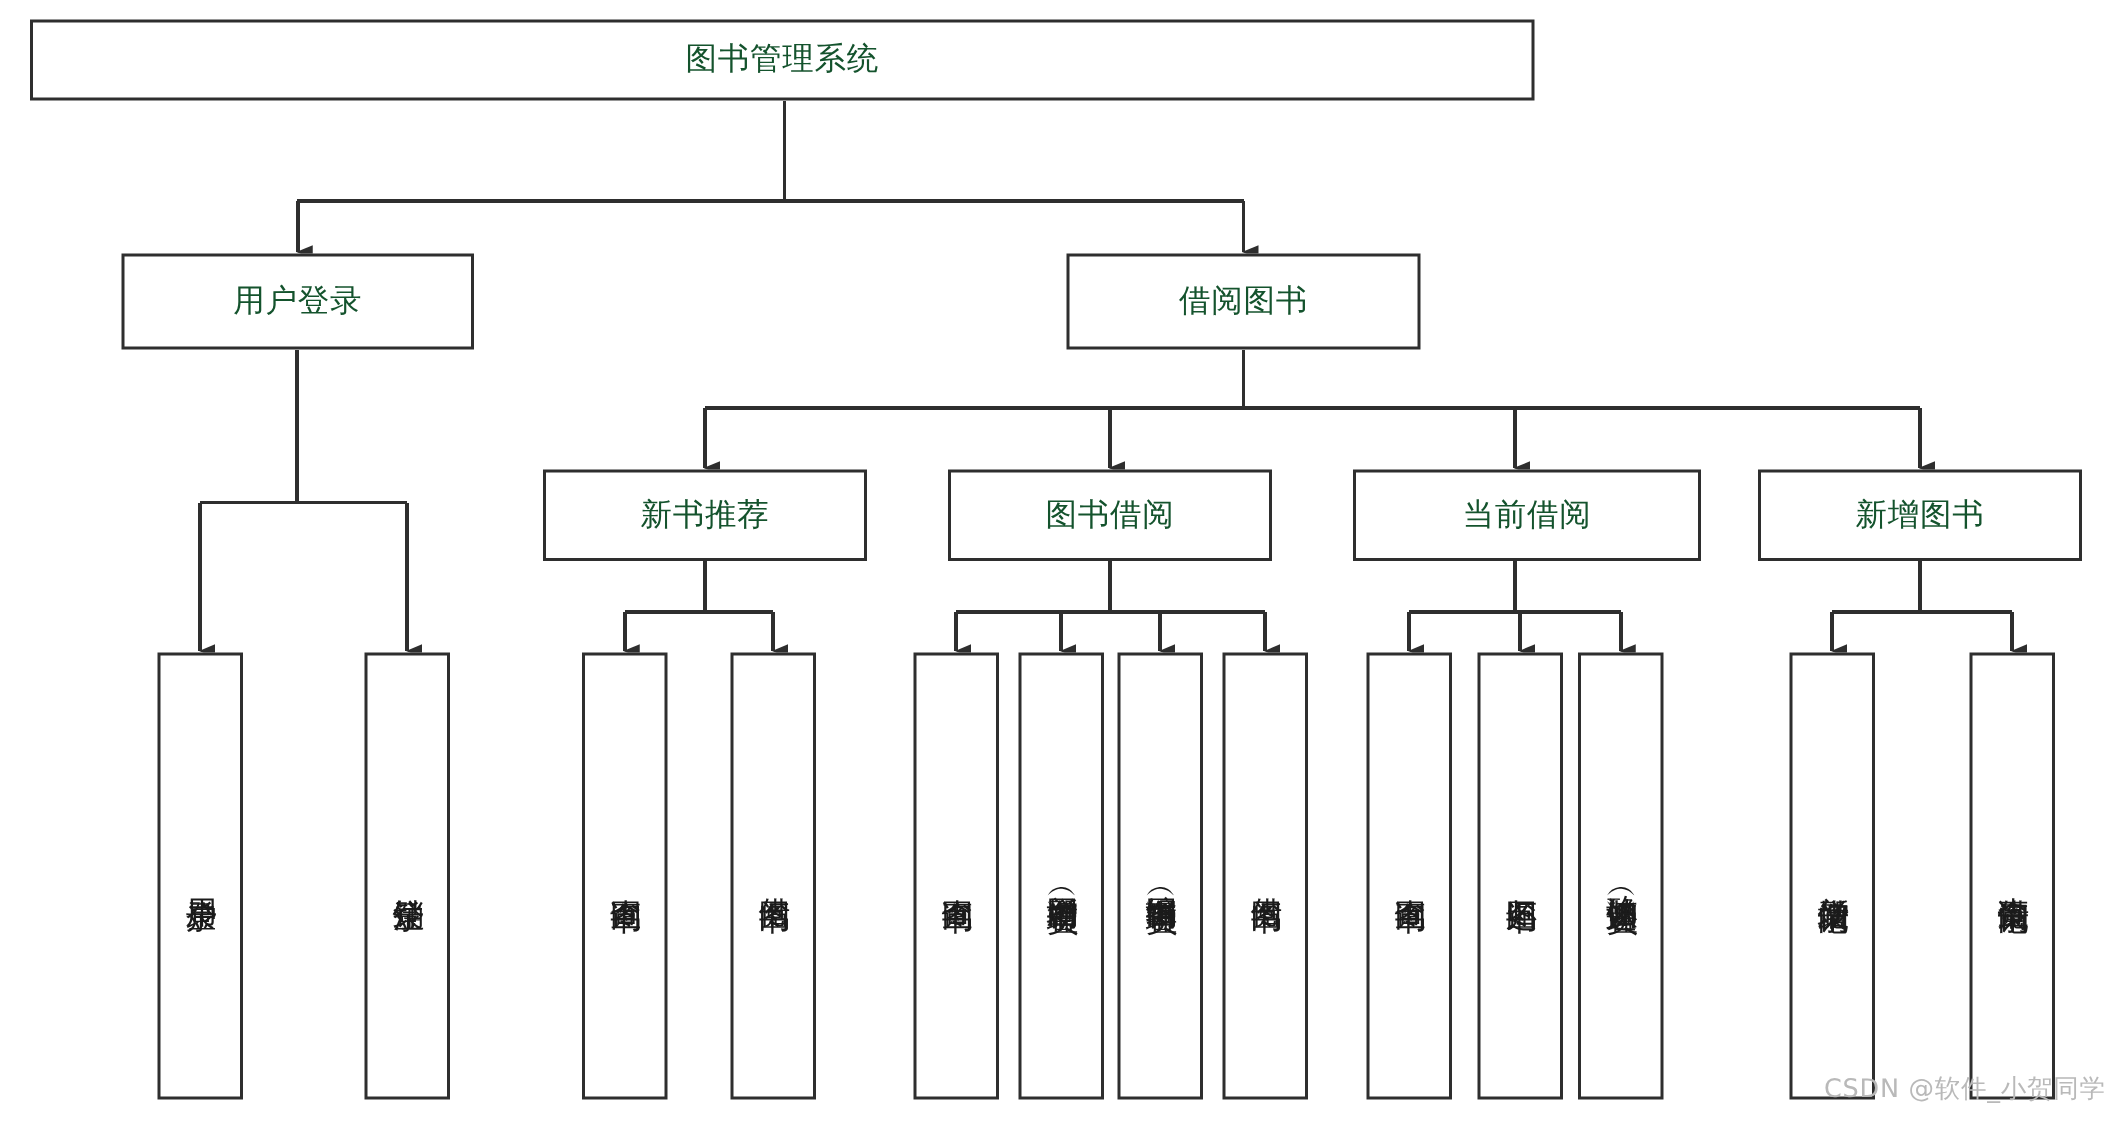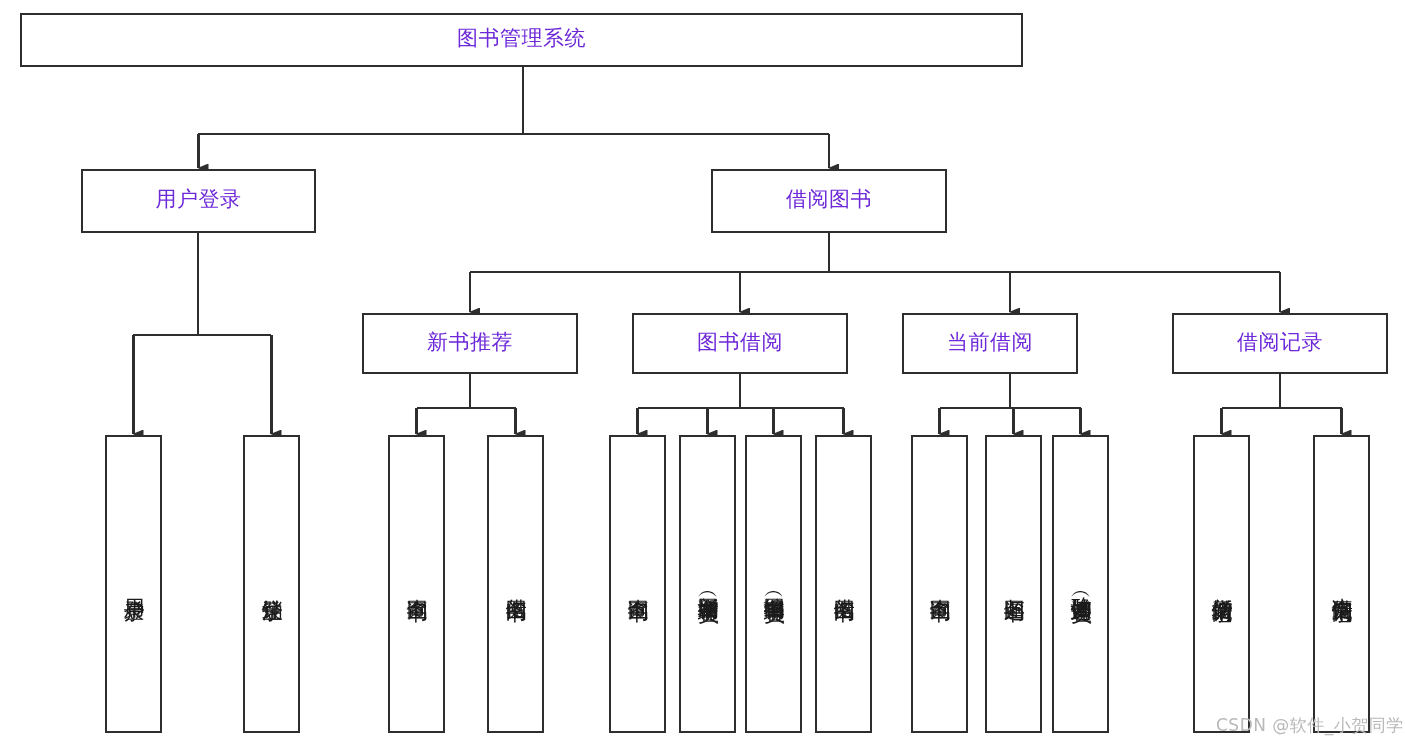--- a/index.html
+++ b/index.html
@@ -31,24 +31,23 @@
     background: #ffffff;
     border: 2px solid #2e2e2e;
     display: flex;
     align-items: center;
     justify-content: center;
     overflow: hidden;
   }
   .node-box.horizontal .node-label {
     font-size: 21px;
     line-height: 1.1;
-    color: #6d28d9;
+    color: #14532d;
     letter-spacing: 0.5px;
     white-space: nowrap;
-    font-family: Liberation Mono, monospace;
   }
   .node-box.vertical {
     align-items: center;
     justify-content: center;
   }
   .node-box.vertical .node-label {
     writing-mode: vertical-rl;
     text-orientation: upright;
     font-size: 21px;
     line-height: 1.32;
@@ -125,25 +124,25 @@
   <div class="node-box horizontal" style="left: 711px; top: 169px; width: 236px; height: 64px;">
     <span class="node-label">借阅图书</span>
   </div>
 
   <div class="node-box horizontal" style="left: 632px; top: 313px; width: 216px; height: 61px;">
     <span class="node-label">图书借阅</span>
   </div>
   <div class="node-box horizontal" style="left: 362px; top: 313px; width: 216px; height: 61px;">
     <span class="node-label">新书推荐</span>
   </div>
-  <div class="node-box horizontal" style="left: 902px; top: 313px; width: 176px; height: 61px;">
+  <div class="node-box horizontal" style="left: 902px; top: 313px; width: 232px; height: 61px;">
     <span class="node-label">当前借阅</span>
   </div>
   <div class="node-box horizontal" style="left: 1172px; top: 313px; width: 216px; height: 61px;">
-    <span class="node-label">借阅记录</span>
+    <span class="node-label">新增图书</span>
   </div>
 
   <div class="node-box vertical" style="left: 105px; top: 435px; width: 57px; height: 298px;">
     <span class="node-label">用户登录</span>
   </div>
   <div class="node-box vertical" style="left: 243px; top: 435px; width: 57px; height: 298px;">
     <span class="node-label">注销登录</span>
   </div>
   <div class="node-box vertical" style="left: 388px; top: 435px; width: 57px; height: 298px;">
     <span class="node-label">查询图书</span>

